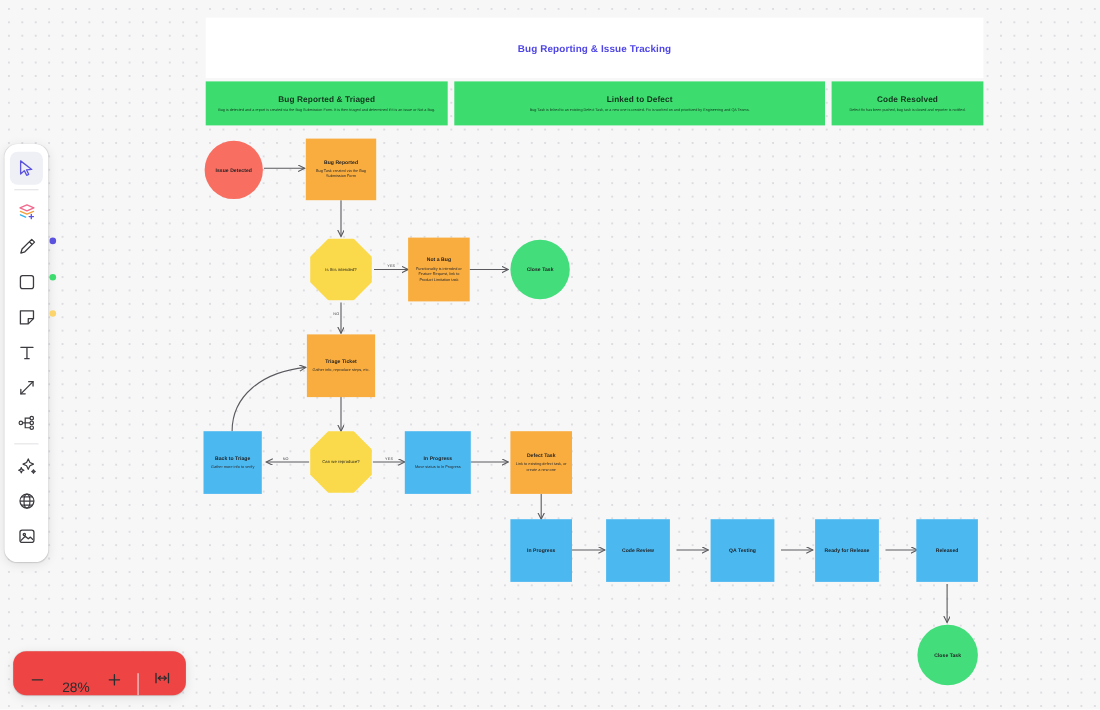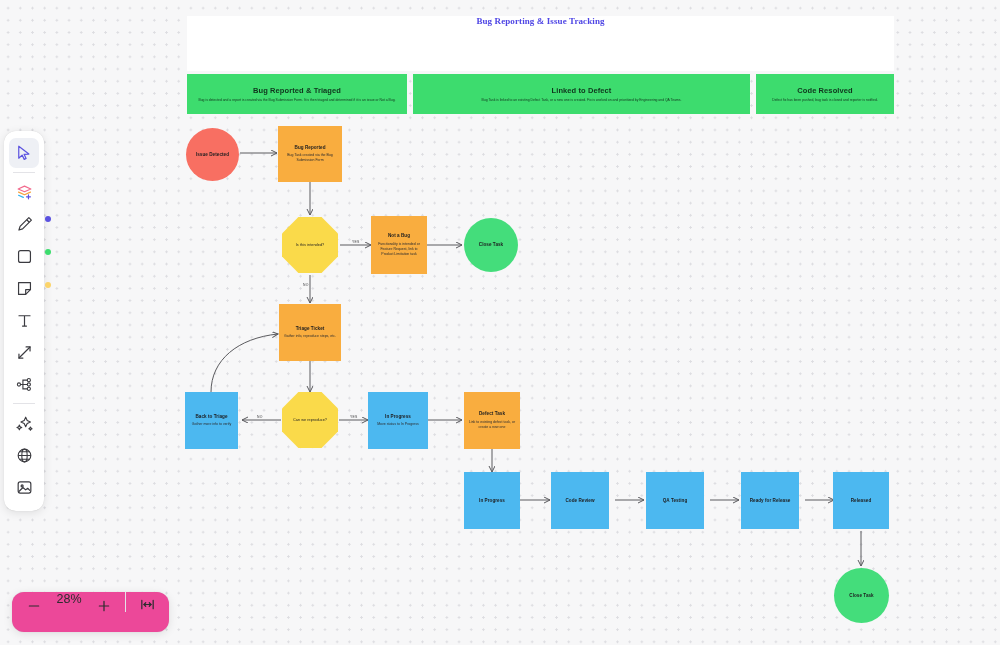--- a/index.html
+++ b/index.html
@@ -18,21 +18,21 @@
     background-image: radial-gradient(circle, #dddde1 1px, transparent 1px);
     background-size: 12.2px 12.2px;
     background-position: 2px 2px;
   }
 
   
   .title-card {
     position: absolute; left: 187px; top: 16px;
     width: 707px; height: 55px;
     background: #ffffff;
-    display: flex; justify-content: center; font-family: Liberation Serif, serif;
+    display: flex; align-items: center; justify-content: center;
   }
   .title-card .t {
     color: #4f46e5; font-size: 9px; font-weight: 700;
     letter-spacing: .1px;
   }
 
   
   .phase {
     position: absolute; top: 74px; height: 40px;
     background: #3ddc6e;
@@ -109,23 +109,23 @@
     width: 6px; height: 6px; border-radius: 50%;
   }
   #dot-purple { top: 216px; background: #5b52e0; }
   #dot-green  { top: 249px; background: #3ddc6e; }
   #dot-yellow { top: 282px; background: #fbd46b; }
 
   
   #zoombar {
     position: absolute; left: 12px; bottom: 13px;
     height: 40px; padding: 0 8px;
-    background: #ec4899; border-radius: 12px;
+    background: #ef4444; border-radius: 12px;
     box-shadow: 0 2px 10px rgba(0,0,0,.10), 0 0 1px rgba(0,0,0,.14);
-    display: flex; align-items: flex-start; gap: 2px;
+    display: flex; align-items: flex-end; gap: 2px;
   }
   .zbtn {
     width: 28px; height: 28px; display: flex;
     align-items: center; justify-content: center;
     border-radius: 6px; cursor: pointer;
     color: #2c2c2e; font-size: 17px; line-height: 1;
   }
   #zoom-level {
     min-width: 38px; text-align: center;
     font-size: 12.5px; color: #2c2c2e; font-weight: 400;

